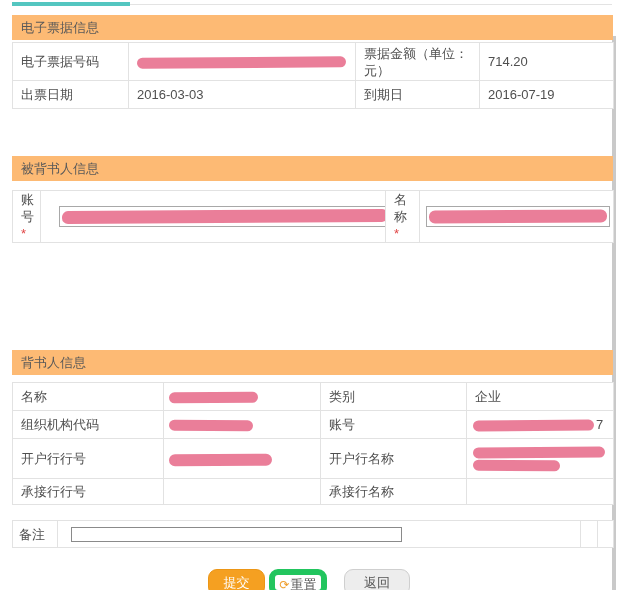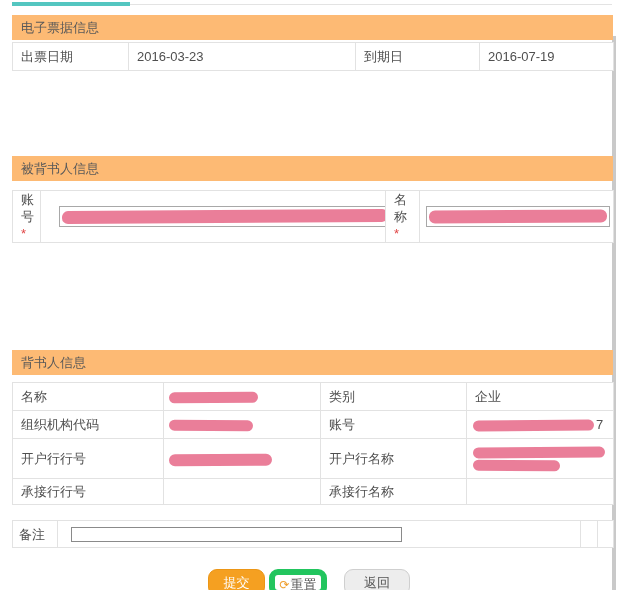--- a/index.html
+++ b/index.html
@@ -78,23 +78,31 @@
 <div class="abs sec-hdr" style="top:15px;">电子票据信息</div>
 
 <table class="grid" style="top:42px;">
   <colgroup>
       <col style="width:116px">
       <col style="width:227px">
       <col style="width:124px">
       <col style="width:134px">
     </colgroup>
   <tbody>
+      <tr style="height:38px">
+    <td class="lbl">电子票据号码</td>
+    <td>
+      <span class="redact" style="width:209px;"></span>
+    </td>
+    <td class="lbl">票据金额（单位：元）</td>
+    <td>714.20</td>
+  </tr>
   <tr style="height:28px">
     <td class="lbl">出票日期</td>
-    <td>2016-03-23</td>
+    <td>2016-03-03</td>
     <td class="lbl">到期日</td>
     <td>2016-07-19</td>
   </tr>
 </tbody>
   </table>
 
 <div class="abs sec-hdr" style="top:156px;">被背书人信息</div>
 
 <table class="grid" style="top:190px;">
   <colgroup>

